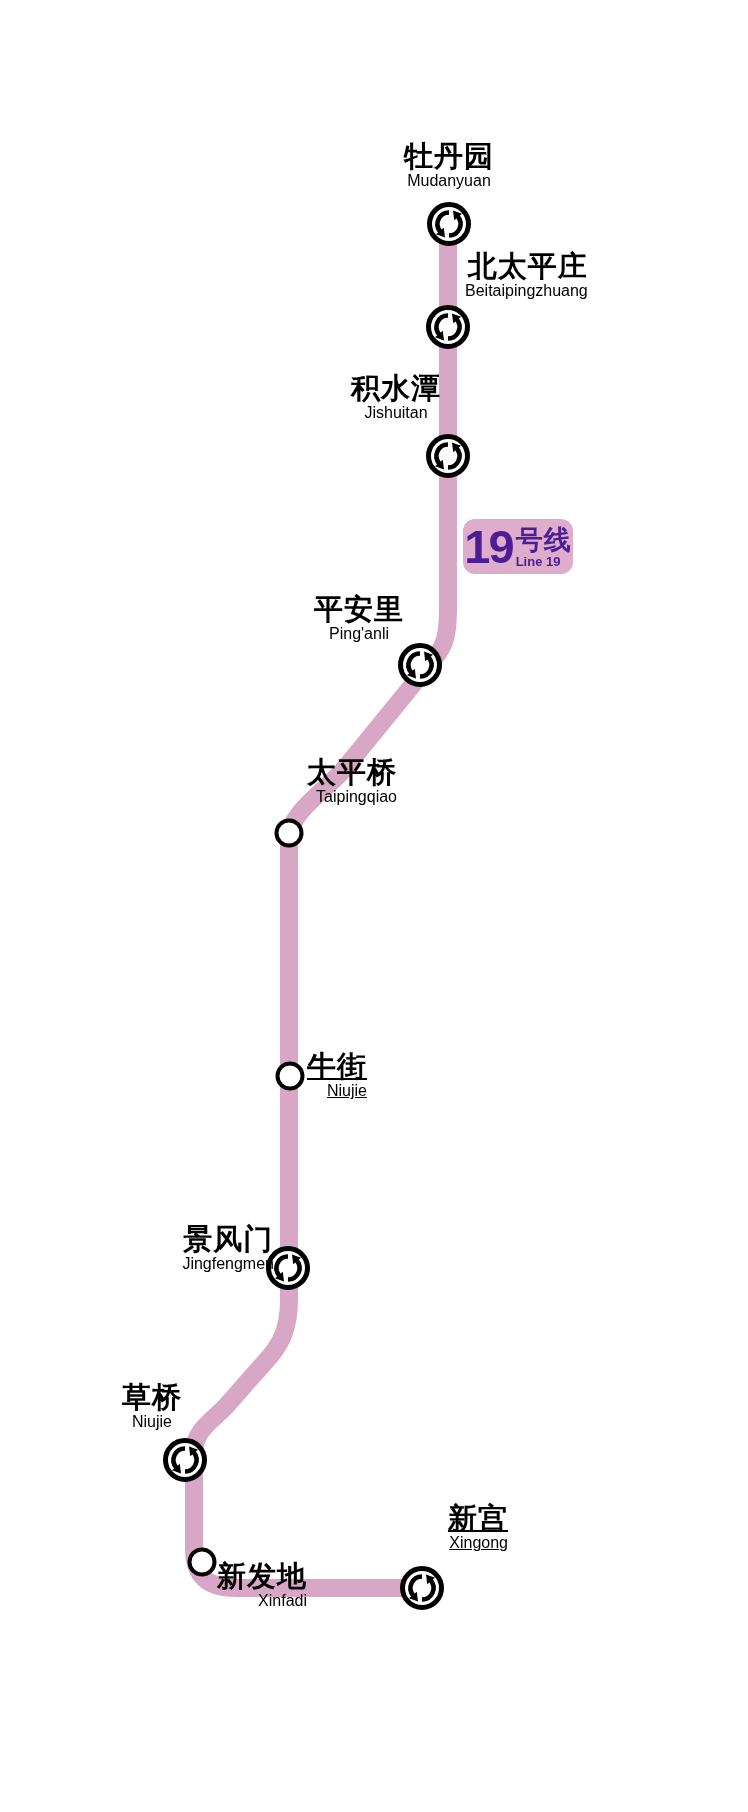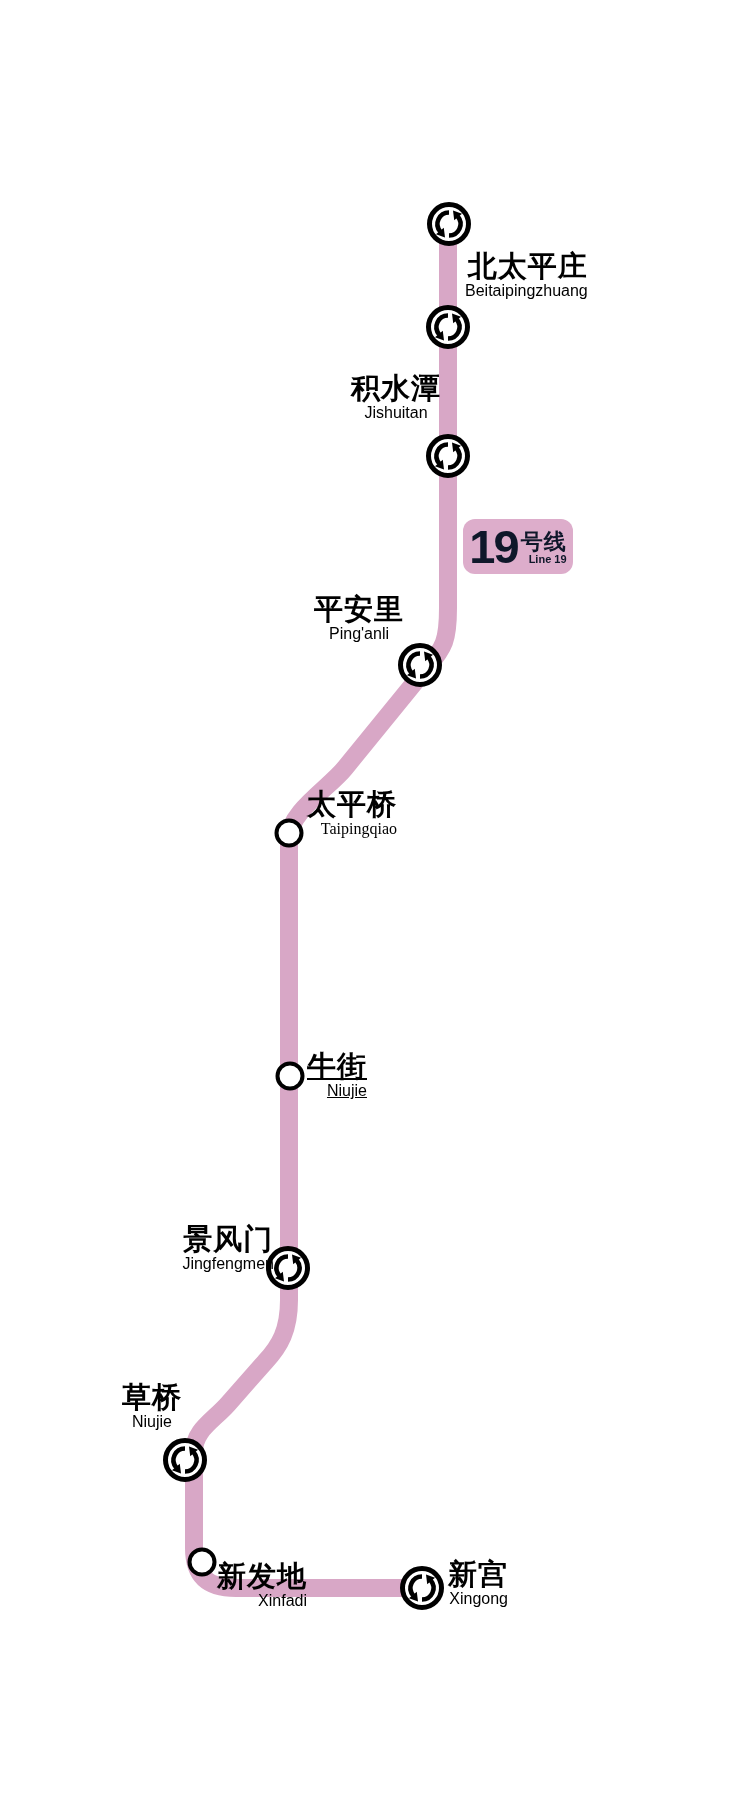--- a/index.html
+++ b/index.html
@@ -13,37 +13,37 @@
   .lbl .en{font-size:16px;font-weight:400;line-height:1.12;}
   .ta-c{text-align:center;}
   .ta-r{text-align:center;}
   .ta-l{text-align:right;}
 
   
   .s-mudanyuan      {left:349px; top:140px; width:200px;}
   .s-beitaipingzhuang{left:465px; top:250px;}
   .s-jishuitan      {right:307px; top:372px;}
   .s-pinganli       {right:344px; top:593px;}
-  .s-taipingqiao    {left:307px; top:788px;font-family:Liberation Serif, serif;}
+  .s-taipingqiao    {left:307px; top:756px;}
   .s-niujie         {left:307px; top:1050px;text-decoration:underline;}
   .s-jingfengmen    {right:474px; top:1223px;}
   .s-caoqiao        {right:566px; top:1381px;}
   .s-xinfadi        {left:217px; top:1560px;}
-  .s-xingong        {left:448px; top:1558px;}
+  .s-xingong        {left:448px; top:1502px;text-decoration:underline;}
 
   
   .badge{
     position:absolute;left:463px;top:519px;width:110px;height:55px;
     border-radius:12px;display:flex;align-items:center;justify-content:center;
     background:#DDADCB;color:#2D3A92;
   }
   .badge-num{font-size:47px;font-weight:700;line-height:1;letter-spacing:-2px;}
   .badge-col{display:flex;flex-direction:column;margin-left:3px;margin-top:2px;}
-  .badge-zh{font-size:22px;font-weight:700;line-height:1.05;letter-spacing:1px;}
-  .badge-en{font-size:11px;font-weight:700;line-height:1.1;margin-left:8px;}
+  .badge-zh{font-size:27px;font-weight:700;line-height:1.05;letter-spacing:1px;}
+  .badge-en{font-size:13px;font-weight:700;line-height:1.1;}
 </style>
 </head>
 <body>
 
 <div class="canvas">
 
   <svg class="map-svg" width="748" height="1812" viewBox="0 0 748 1812">
     <defs>
       <g id="transfer-icon-def">
         <circle r="19.5" fill="#ffffff" stroke="#000000" stroke-width="5"></circle>
@@ -75,20 +75,24 @@
     <use href="#transfer-icon-def" transform="translate(448,456)"></use>
     <use href="#transfer-icon-def" transform="translate(420,665)"></use>
     <use href="#regular-icon-def" transform="translate(289,833)"></use>
     <use href="#regular-icon-def" transform="translate(290,1076)"></use>
     <use href="#transfer-icon-def" transform="translate(288,1268)"></use>
     <use href="#transfer-icon-def" transform="translate(185,1460)"></use>
     <use href="#regular-icon-def" transform="translate(202,1562)"></use>
     <use href="#transfer-icon-def" transform="translate(422,1588)"></use>
   </svg>
 
+  <div class="lbl ta-c s-mudanyuan">
+    <div class="zh">牡丹园</div>
+    <div class="en">Mudanyuan</div>
+  </div>
 
   <div class="lbl ta-l s-beitaipingzhuang">
     <div class="zh">北太平庄</div>
     <div class="en">Beitaipingzhuang</div>
   </div>
 
   <div class="lbl ta-r s-jishuitan">
     <div class="zh">积水潭</div>
     <div class="en">Jishuitan</div>
   </div>
@@ -121,21 +125,21 @@
   <div class="lbl ta-l s-xinfadi">
     <div class="zh">新发地</div>
     <div class="en">Xinfadi</div>
   </div>
 
   <div class="lbl ta-l s-xingong">
     <div class="zh">新宫</div>
     <div class="en">Xingong</div>
   </div>
 
-  <div class="badge" style="background: rgb(221, 173, 203); color: #0f172a;">
+  <div class="badge" style="background: rgb(221, 173, 203); color: #4c1d95;">
     <span class="badge-num">19</span>
     <span class="badge-col">
       <span class="badge-zh">号线</span>
       <span class="badge-en">Line 19</span>
     </span>
   </div>
 
 </div>
 
 </body></html>

